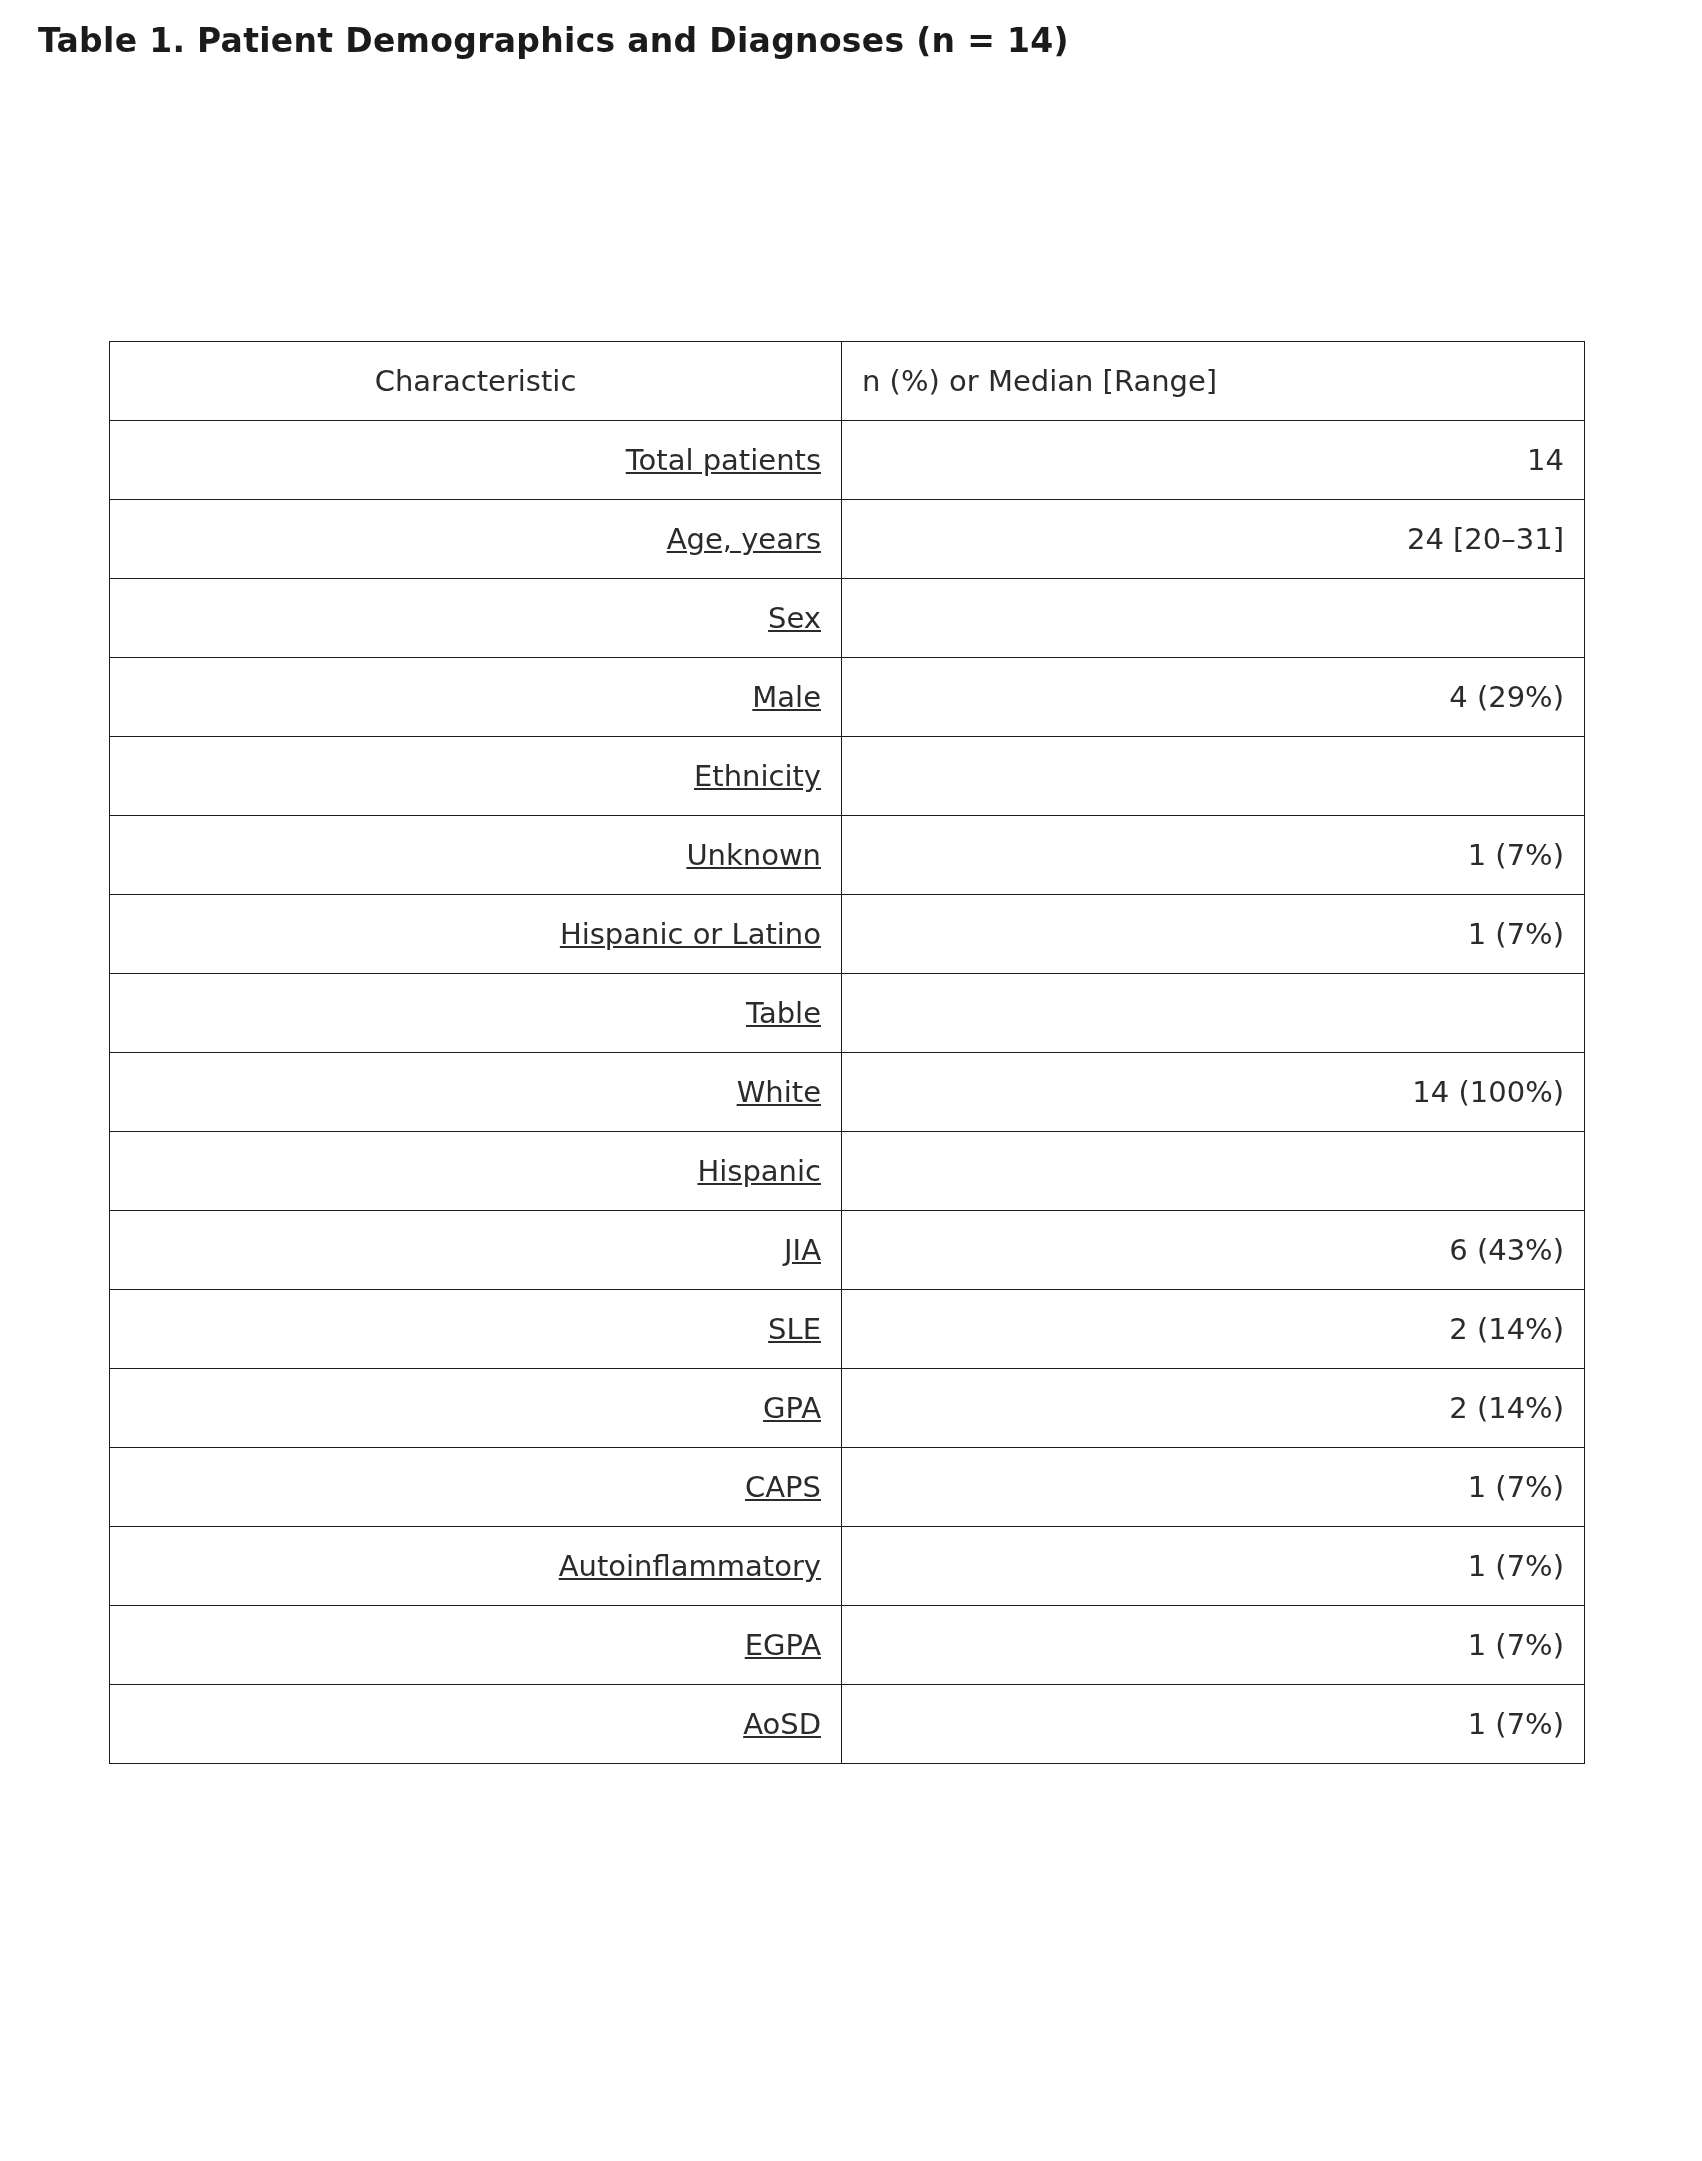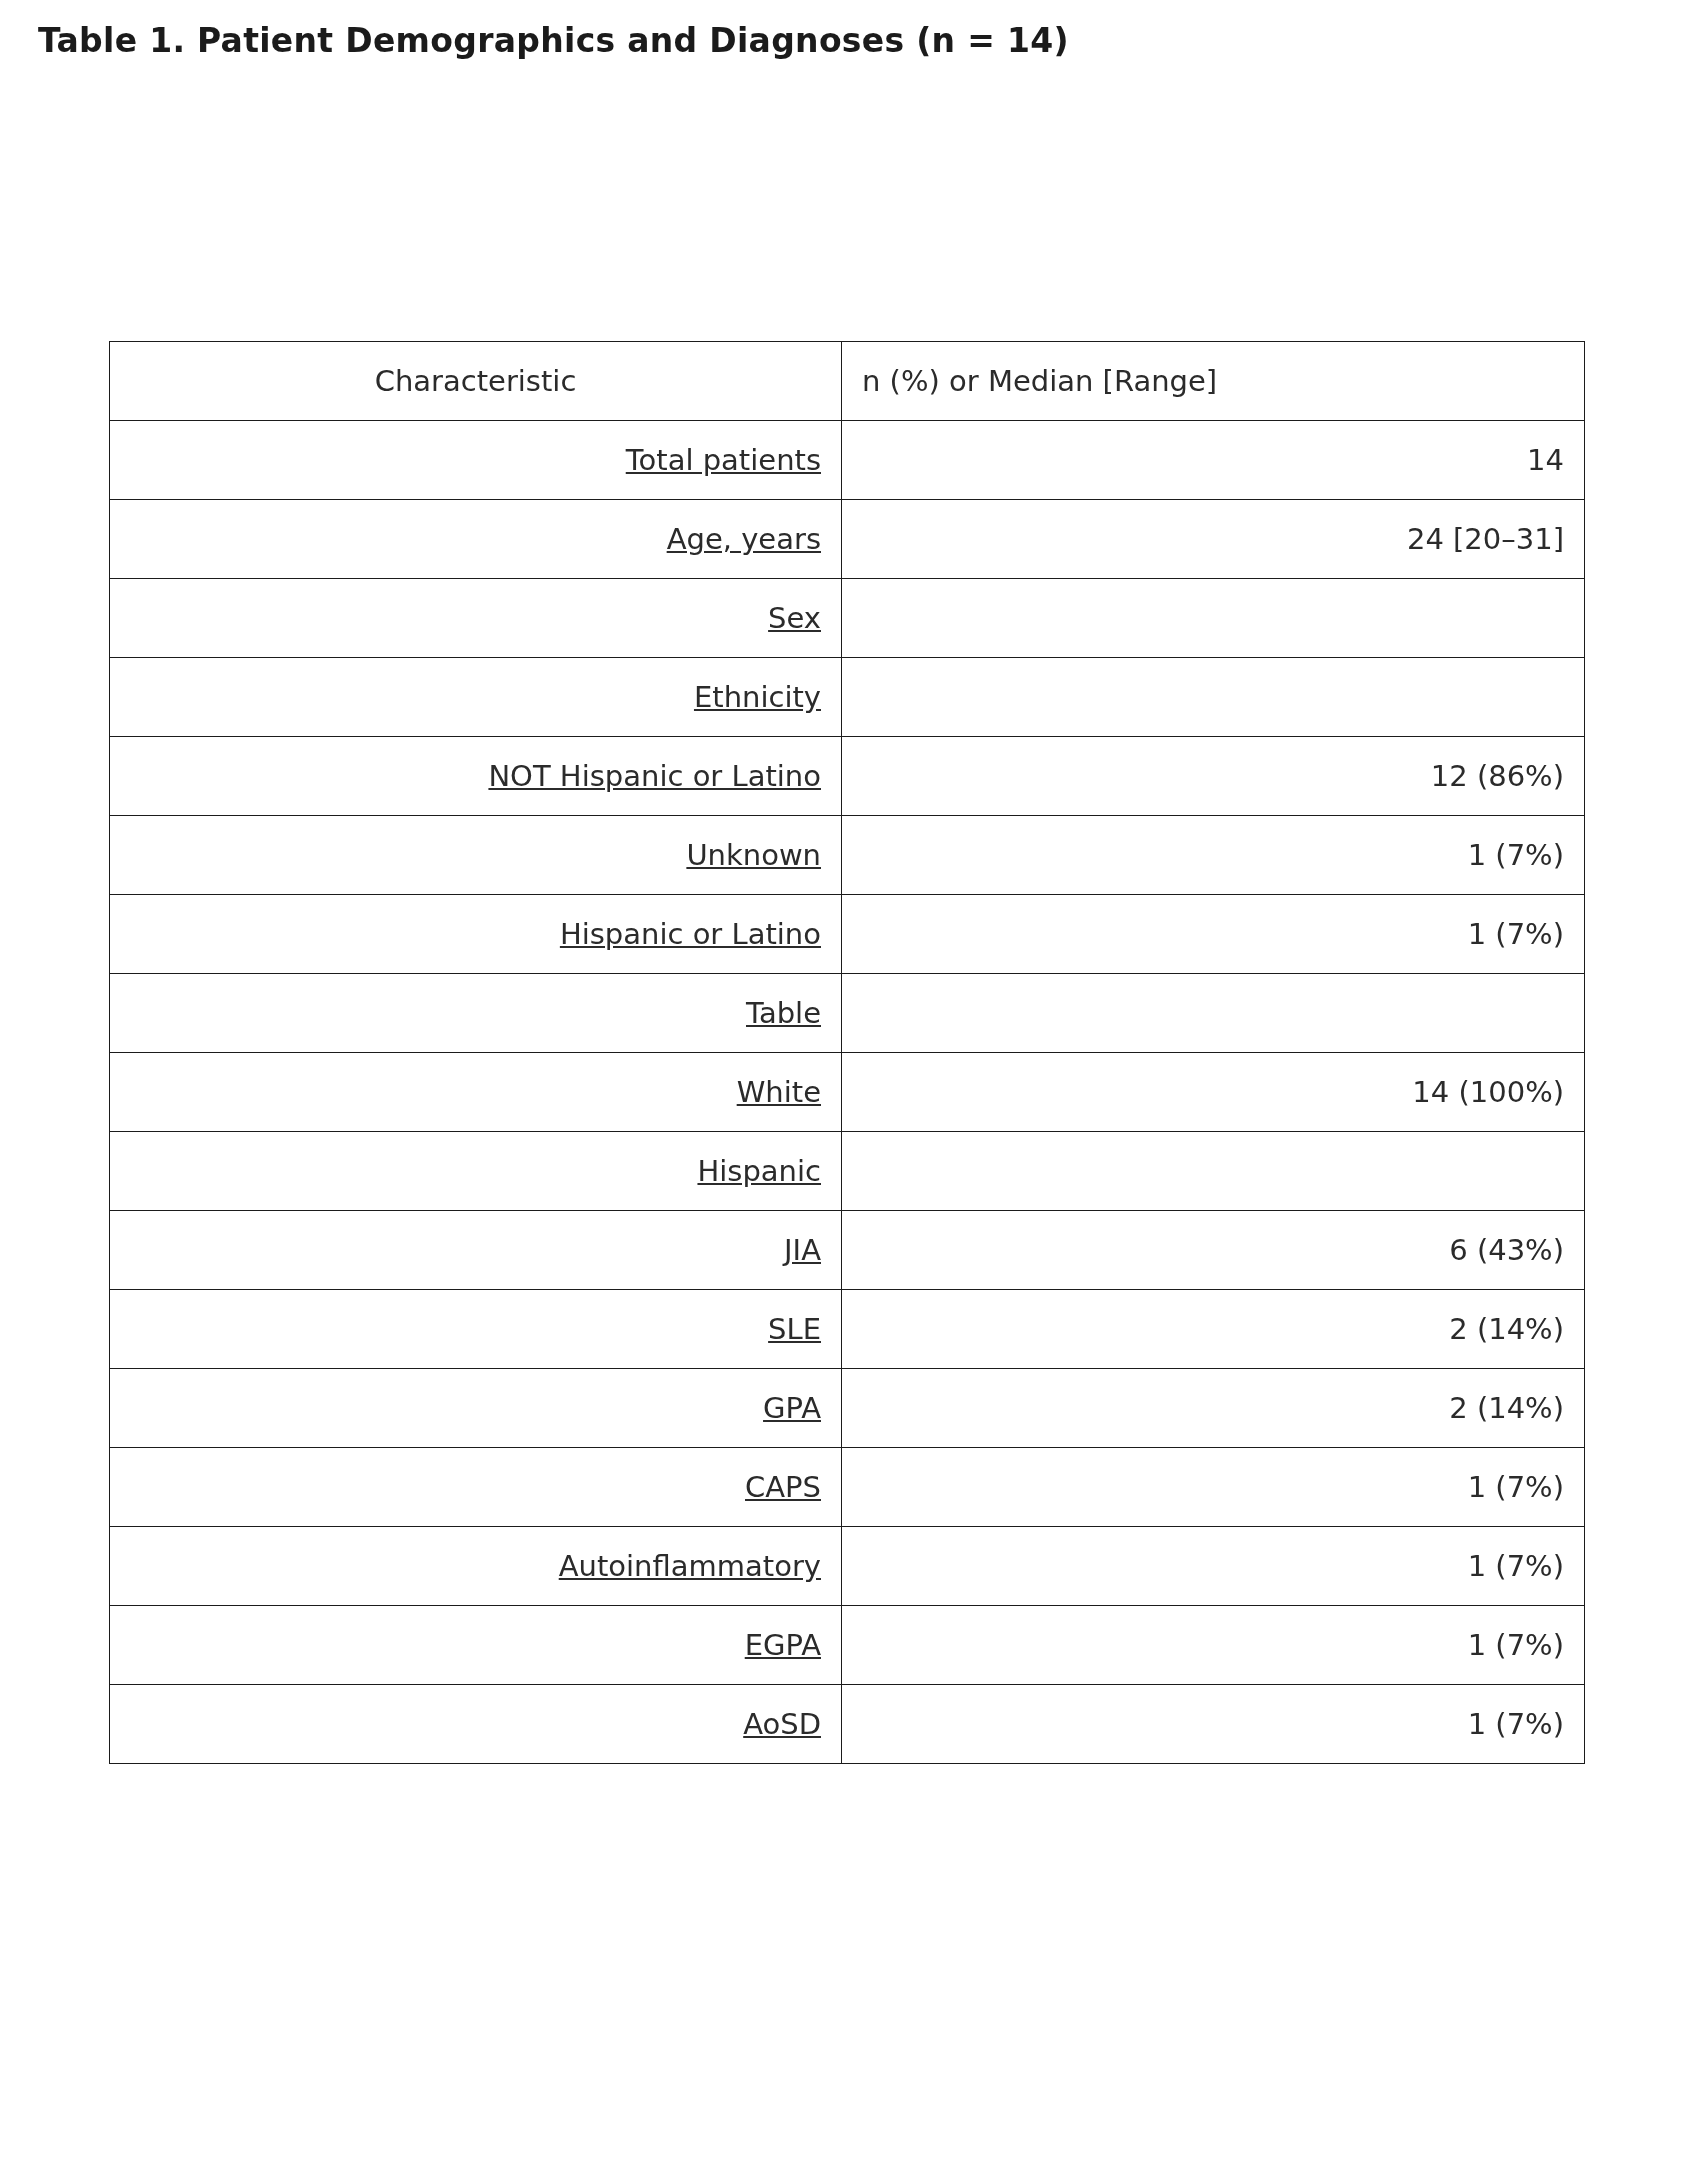--- a/index.html
+++ b/index.html
@@ -98,26 +98,26 @@
           </tr>
           <tr>
             <td class="char-cell">Age, years</td>
             <td class="val-cell">24 [20–31]</td>
           </tr>
           <tr>
             <td class="char-cell">Sex</td>
             <td class="val-cell empty"></td>
           </tr>
           <tr>
+            <td class="char-cell">Male</td>
+            <td class="val-cell">4 (29%)</td>
+          </tr>
+          <tr>
             <td class="char-cell">Ethnicity</td>
             <td class="val-cell empty"></td>
-          </tr>
-          <tr>
-            <td class="char-cell">NOT Hispanic or Latino</td>
-            <td class="val-cell">12 (86%)</td>
           </tr>
           <tr>
             <td class="char-cell">Unknown</td>
             <td class="val-cell">1 (7%)</td>
           </tr>
           <tr>
             <td class="char-cell">Hispanic or Latino</td>
             <td class="val-cell">1 (7%)</td>
           </tr>
           <tr>

